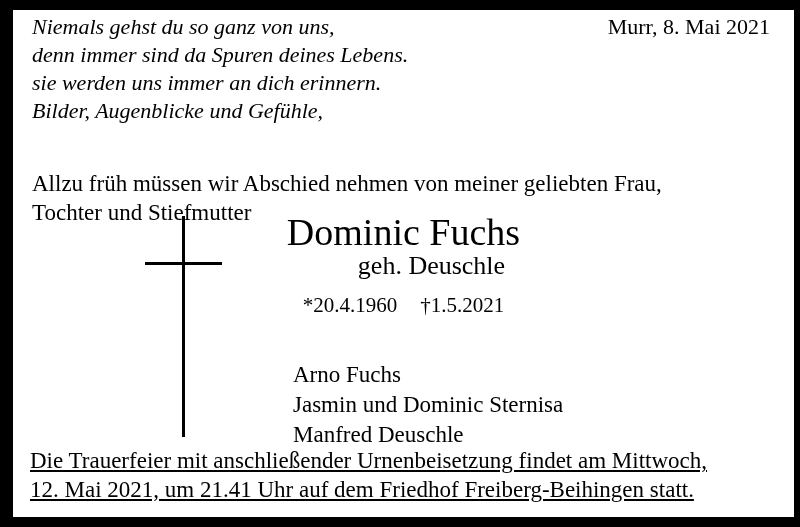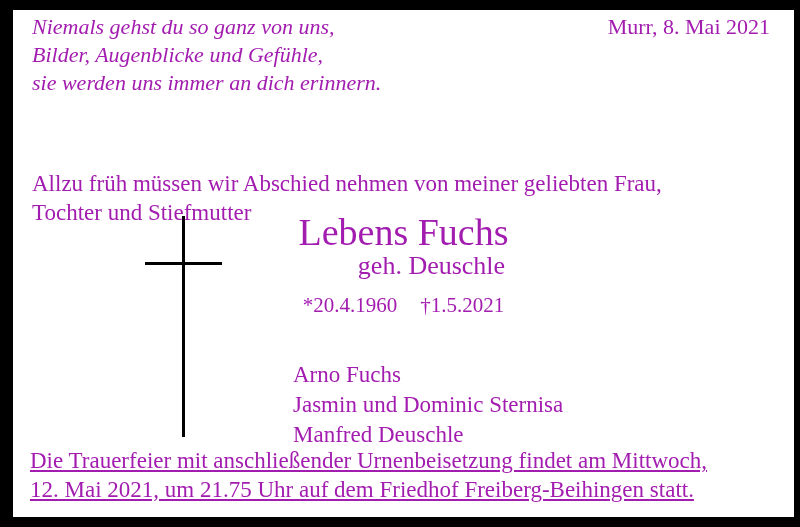--- a/index.html
+++ b/index.html
@@ -13,21 +13,21 @@
     height: 527px;
     box-sizing: border-box;
     background: #ffffff;
     border-style: solid;
     border-color: #000000;
     border-top-width: 10px;
     border-right-width: 6px;
     border-bottom-width: 10px;
     border-left-width: 13px;
     font-family: "Liberation Serif", "DejaVu Serif", serif;
-    color: #a21caf;
+    color: #000000;
     overflow: hidden;
   }
   .poem {
     position: absolute;
     left: 19px;
     top: 3px;
     font-style: italic;
     font-size: 22px;
     line-height: 28px;
     white-space: nowrap;
@@ -122,48 +122,49 @@
     text-decoration: underline;
   }
 </style>
 </head>
 <body>
 
 <div class="notice">
 
   <div class="poem">
     <div class="poem-line">Niemals gehst du so ganz von uns,</div>
+    <div class="poem-line">denn immer sind da Spuren deines Lebens.</div>
+    <div class="poem-line">sie werden uns immer an dich erinnern.</div>
     <div class="poem-line">Bilder, Augenblicke und Gefühle,</div>
-    <div class="poem-line">sie werden uns immer an dich erinnern.</div>
   </div>
 
   <div class="dateline">Murr, 8. Mai 2021</div>
 
   <div class="intro">
     <div class="intro-line">Allzu früh müssen wir Abschied nehmen von meiner geliebten Frau,</div>
     <div class="intro-line">Tochter und Stiefmutter</div>
   </div>
 
   <div class="cross">
     <div class="cross-v"></div>
     <div class="cross-h"></div>
   </div>
 
-  <div class="deceased-name">Lebens Fuchs</div>
+  <div class="deceased-name">Dominic Fuchs</div>
 
   <div class="birth-name">geh. Deuschle</div>
 
   <div class="life-dates">
     <span class="birth-date">*20.4.1960</span><span class="death-date">†1.5.2021</span>
   </div>
 
   <div class="mourners">
     <div class="mourner">Arno Fuchs</div>
     <div class="mourner">Jasmin und Dominic Sternisa</div>
     <div class="mourner">Manfred Deuschle</div>
   </div>
 
   <div class="funeral">
     <div class="funeral-line">Die Trauerfeier mit anschließender Urnenbeisetzung findet am Mittwoch,</div>
-    <div class="funeral-line">12. Mai 2021, um 21.75 Uhr auf dem Friedhof Freiberg-Beihingen statt.</div>
+    <div class="funeral-line">12. Mai 2021, um 21.41 Uhr auf dem Friedhof Freiberg-Beihingen statt.</div>
   </div>
 
 </div>
 
 </body></html>

